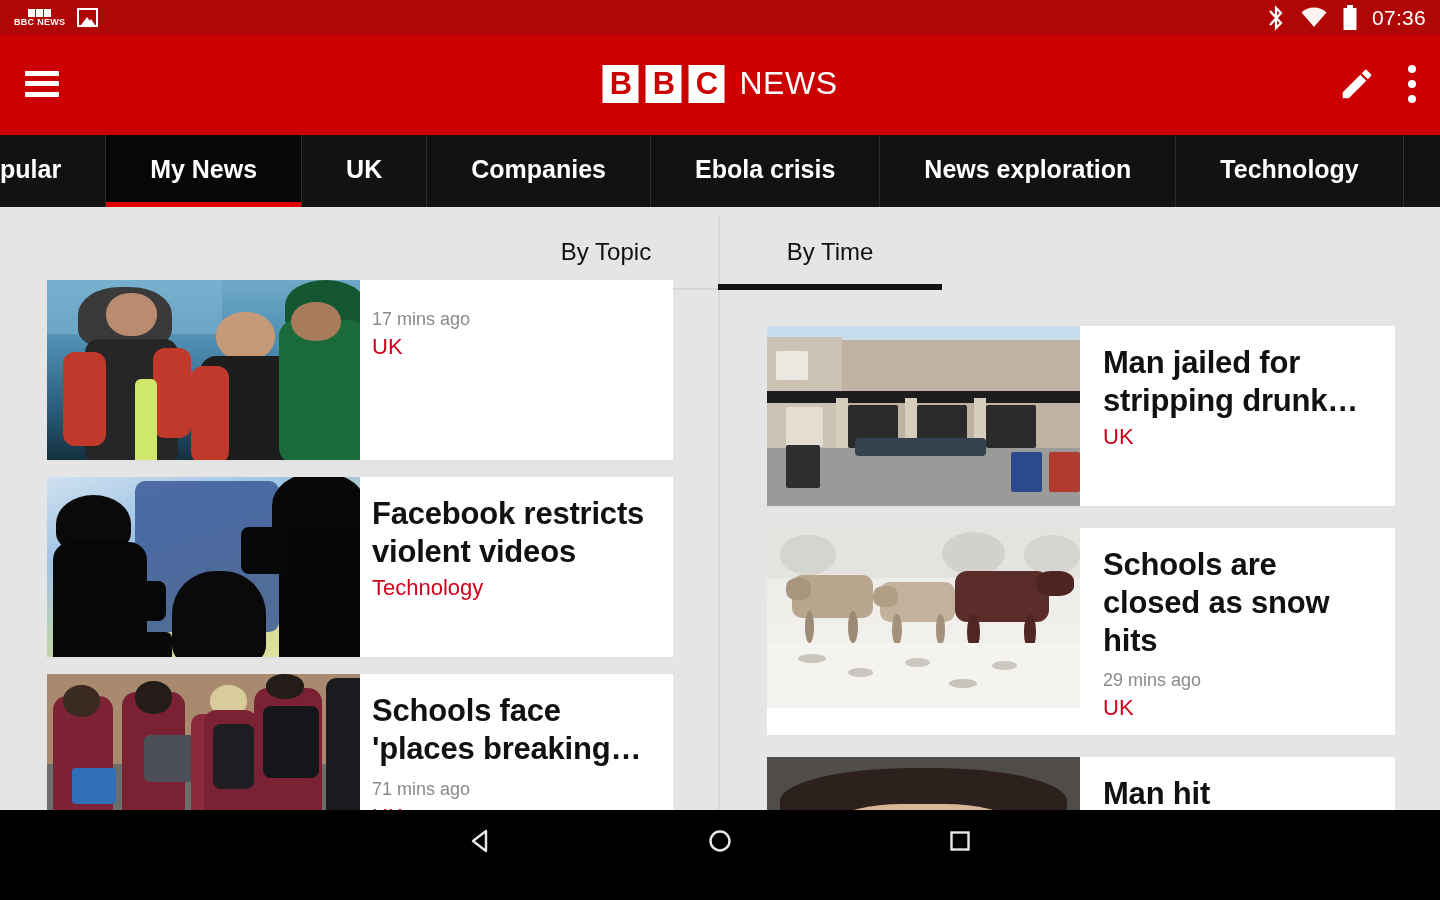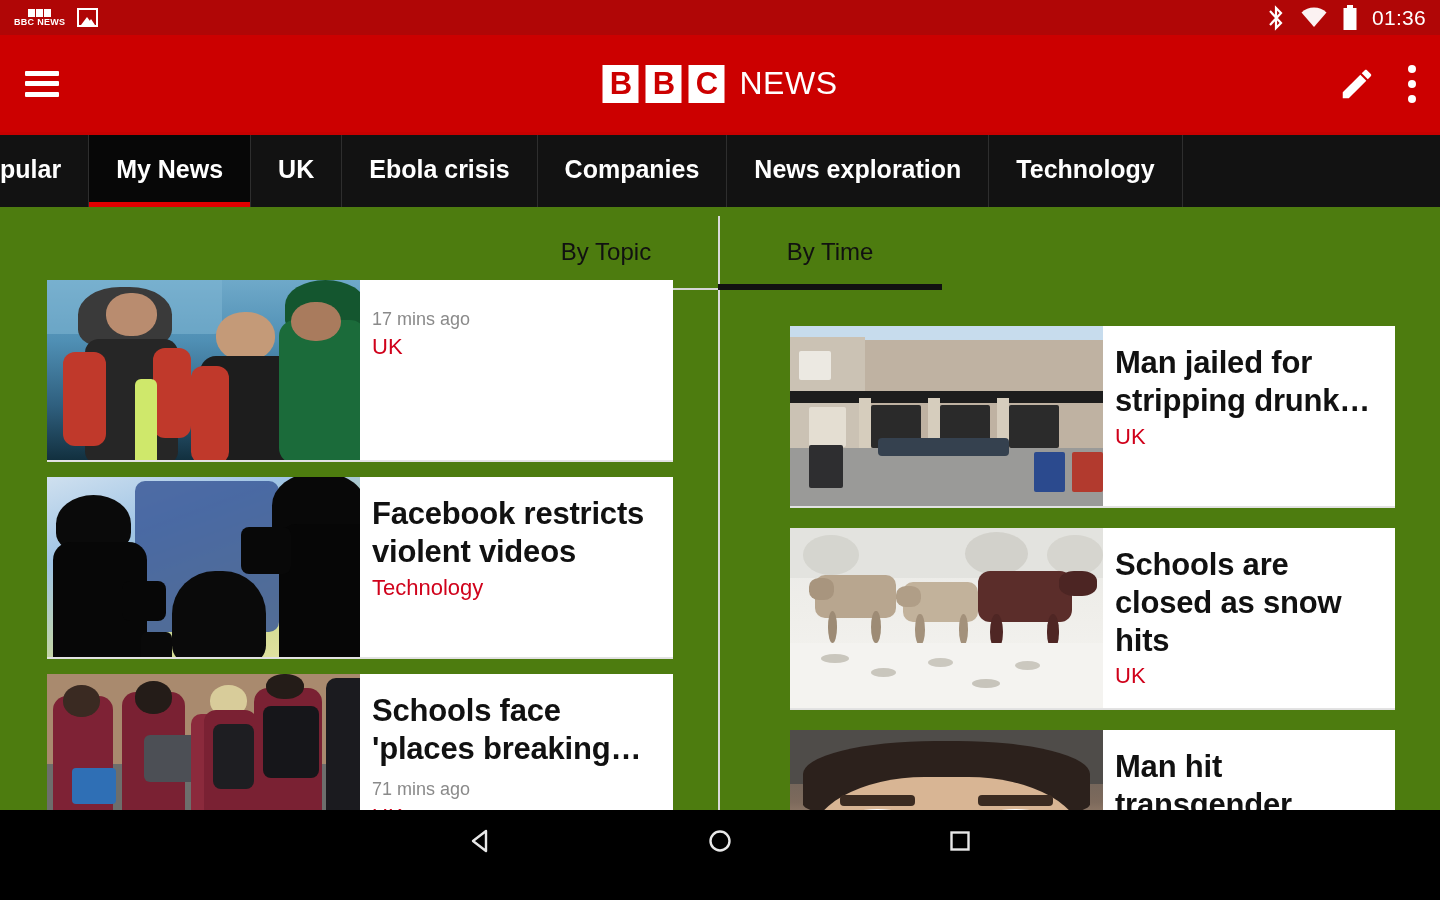--- a/index.html
+++ b/index.html
@@ -64,36 +64,36 @@
   .kebab{ width:8px; display:flex; flex-direction:column; gap:7px; cursor:pointer; padding:4px;}
   .kebab i{ display:block; width:8px;height:8px;border-radius:50%;background:#fff;}
 
   
   .tabbar{
     position:absolute; top:132px; left:0; width:1440px; height:75px;
     background:#121212; display:flex; align-items:stretch; overflow:hidden;
   }
   .tab{
     position:relative; display:flex; align-items:center; justify-content:center;
-    padding:0 27px; color:#fff; font-size:25px; font-weight:bold; white-space:nowrap;
+    padding:0 44px; color:#fff; font-size:25px; font-weight:bold; white-space:nowrap;
     border-right:1px solid #2e2e2e; cursor:pointer;
   }
   .tab.first{ padding-left:0; }
   .tab.active{ background:#070707; }
   .tab.active:after{
     content:""; position:absolute; left:0; right:0; bottom:0; height:5px; background:#e00000;
   }
   .tabbar:before{
     content:""; position:absolute; top:0; left:0; right:0; height:3px; background:#c60000; z-index:2;
   }
 
   
   .content{
     position:absolute; top:207px; left:0; width:1440px; height:631px;
-    background:#4d7c0f; overflow:hidden;
+    background:#e5e5e5; overflow:hidden;
   }
   .vdivider{
     position:absolute; left:718px; top:9px; width:2px; height:622px; background:#d9d9d9;
   }
 
   
   .subtabs{ position:absolute; top:9px; left:494px; display:flex; }
   .subtab{
     position:relative; width:224px; text-align:center; font-size:24px; color:#111;
     padding:22px 0 24px; cursor:pointer;
@@ -103,21 +103,21 @@
 
   
   .col-left{ position:absolute; left:0; top:73px; width:718px; }
   .col-right{ position:absolute; left:720px; top:119px; width:720px; }
 
   .card{
     display:flex; background:#fff; margin:0 45px 16px 47px; border:1px solid #e3e3e3;
     border-top:none; border-left:none; border-right:none;
     box-shadow:0 1px 0 #e0e0e0;
   }
-  .col-right .card{ margin:0 45px 21px 70px; }
+  .col-right .card{ margin:0 45px 21px 47px;gap:11px; }
   .card .thumb{
     width:313px; height:180px; flex:none; background:#cfcfcf; overflow:hidden; position:relative;
   }
   .card .body{ flex:1; background:#fff; padding:18px 16px 14px 12px; min-width:0;}
   .headline{
     font-size:31px; font-weight:bold; color:#111; line-height:1.22; letter-spacing:-.2px;
   }
   .meta{ font-size:18px; color:#8a8a8a; margin-top:11px;}
   .cat{ font-size:22px; color:#d0021b; margin-top:4px;}
 
@@ -165,21 +165,21 @@
           <path d="M14 20 L1.5 5.5 A18 18 0 0 1 26.5 5.5 Z" fill="#ffffff" opacity="0.95"></path>
           <path d="M14 20 L5 9.5 A13 13 0 0 1 23 9.5 Z" fill="#d78a8a" opacity="0.0"></path>
         </svg>
       </span>
       <span class="batt-ico">
         <svg width="16" height="26" viewBox="0 0 16 26">
           <rect x="5" y="0" width="6" height="3" fill="#fff"></rect>
           <rect x="1.5" y="3" width="13" height="22" fill="#fff"></rect>
         </svg>
       </span>
-      <span class="sb-time">01:36</span>
+      <span class="sb-time">07:36</span>
     </div>
   </div>
 
   <div class="appbar">
     <div class="hamburger">
       <span></span>
         <span></span>
         <span></span>
     </div>
     <div class="bbclogo">
@@ -207,24 +207,24 @@
     <div class="tab first">
         <span>pular</span>
       </div>
     <div class="tab active">
         <span>My News</span>
       </div>
     <div class="tab">
         <span>UK</span>
       </div>
     <div class="tab">
+        <span>Companies</span>
+      </div>
+    <div class="tab">
         <span>Ebola crisis</span>
-      </div>
-    <div class="tab">
-        <span>Companies</span>
       </div>
     <div class="tab">
         <span>News exploration</span>
       </div>
     <div class="tab">
         <span>Technology</span>
       </div>
 
   </div>
 
@@ -372,20 +372,21 @@
             <div class="blob" style="left:0;top:64%;width:100%;height:36%;background:#f4f3f0;border-radius:0;"></div>
             <div class="blob" style="left:10%;top:70%;width:9%;height:5%;background:#c9c6bd;border-radius:50%;"></div>
             <div class="blob" style="left:26%;top:78%;width:8%;height:5%;background:#c9c6bd;border-radius:50%;"></div>
             <div class="blob" style="left:44%;top:72%;width:8%;height:5%;background:#cbc8bf;border-radius:50%;"></div>
             <div class="blob" style="left:58%;top:84%;width:9%;height:5%;background:#c7c4bb;border-radius:50%;"></div>
             <div class="blob" style="left:72%;top:74%;width:8%;height:5%;background:#cbc8bf;border-radius:50%;"></div>
           </div>
         </div>
         <div class="body">
           <div class="headline">Schools are closed as snow hits</div>
+          <div class="meta">29 mins ago</div>
           <div class="cat">UK</div>
         </div>
       </div>
 
       <div class="card">
         <div class="thumb">
           <div class="ph ph-face">
             <div class="blob" style="left:0;top:0;width:100%;height:30%;background:#4f4c49;border-radius:0;"></div>
             <div class="blob" style="left:4%;top:6%;width:92%;height:40%;background:#2c211c;border-radius:46% 46% 12% 12%;"></div>
             <div class="blob" style="left:6%;top:26%;width:88%;height:86%;background:#d8b594;border-radius:42% 42% 34% 34%;"></div>

